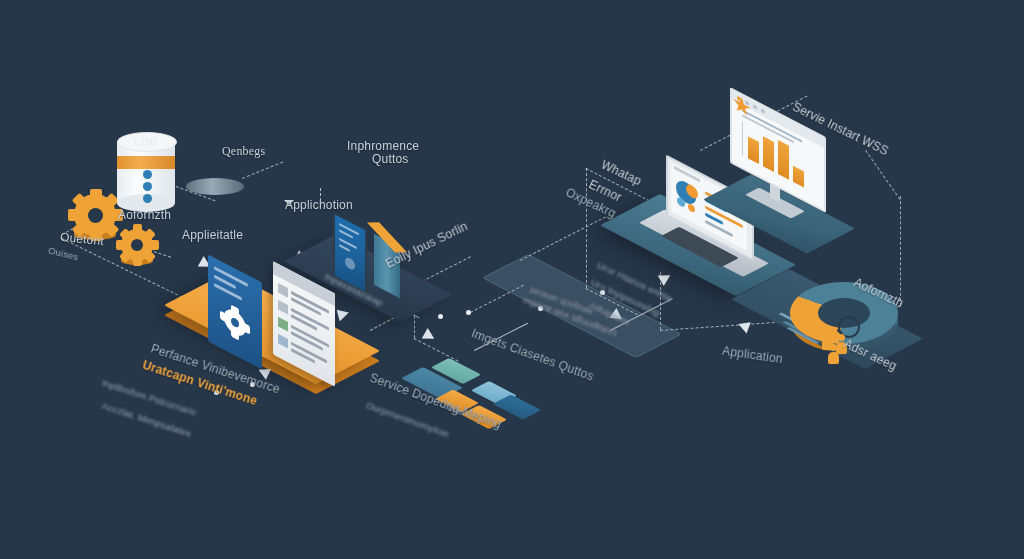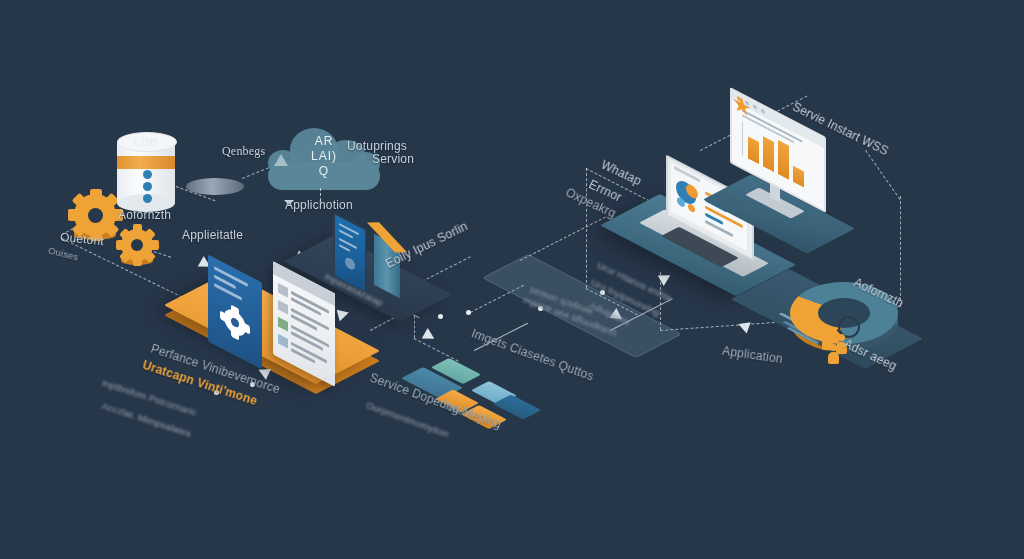--- a/index.html
+++ b/index.html
@@ -302,38 +302,25 @@
     <div class="seg" style="top:10px;"></div>
     <div class="disc disc-b" style="top:22px;"></div>
     <div class="seg" style="top:30px;"></div>
     <div class="disc disc-b" style="top:40px;"></div>
     <div class="seg" style="top:48px;"></div>
     <div class="disc disc-b" style="top:56px;"></div>
     <div class="disc disc-a" style="top:2px;"></div>
   </div>
   <div class="lbl md" style="left:182px;top:228px;">Applieitatle</div>
 
-  <div id="cloud">
-    <div class="base"></div>
-    <div class="c" style="left:22px;top:0px;width:48px;height:44px;"></div>
-    <div class="c" style="left:58px;top:12px;width:40px;height:34px;"></div>
-    <div class="c" style="left:0px;top:22px;width:30px;height:26px;"></div>
-    <div class="c" style="left:84px;top:24px;width:28px;height:24px;"></div>
-    <div class="ctext">
-      <div>AR</div>
-      <div>LAI)</div>
-      <div>Q</div>
-    </div>
-    <div style="position:absolute;left:6px;top:26px;width:0;height:0;border-style:solid;border-width:0 7px 12px 7px;border-color:transparent transparent #bcd2da transparent;opacity:.75;"></div>
-  </div>
   <div class="dashv" style="left:320px;top:188px;height:18px;opacity:.85;"></div>
   <div class="lbl md" style="left:285px;top:198px;">Applichotion</div>
   <div class="lbl md" style="left:222px;top:144px;font-family:Liberation Serif, serif;">Qenbegs</div>
-  <div class="lbl md" style="left:347px;top:139px;">Uotuprings</div>
-  <div class="lbl md" style="left:372px;top:152px;">Servion</div>
+  <div class="lbl md" style="left:347px;top:139px;">Inphromence</div>
+  <div class="lbl md" style="left:372px;top:152px;">Quttos</div>
 
   <div id="slab-dark"></div>
   <div id="phone">
     <div class="ln" style="top:6px;width:20px;"></div>
     <div class="ln" style="top:12px;width:14px;"></div>
     <div class="ln" style="top:20px;width:18px;"></div>
     <div class="ln" style="top:26px;width:11px;"></div>
     <div class="circ"></div>
   </div>
   <div id="tower">

